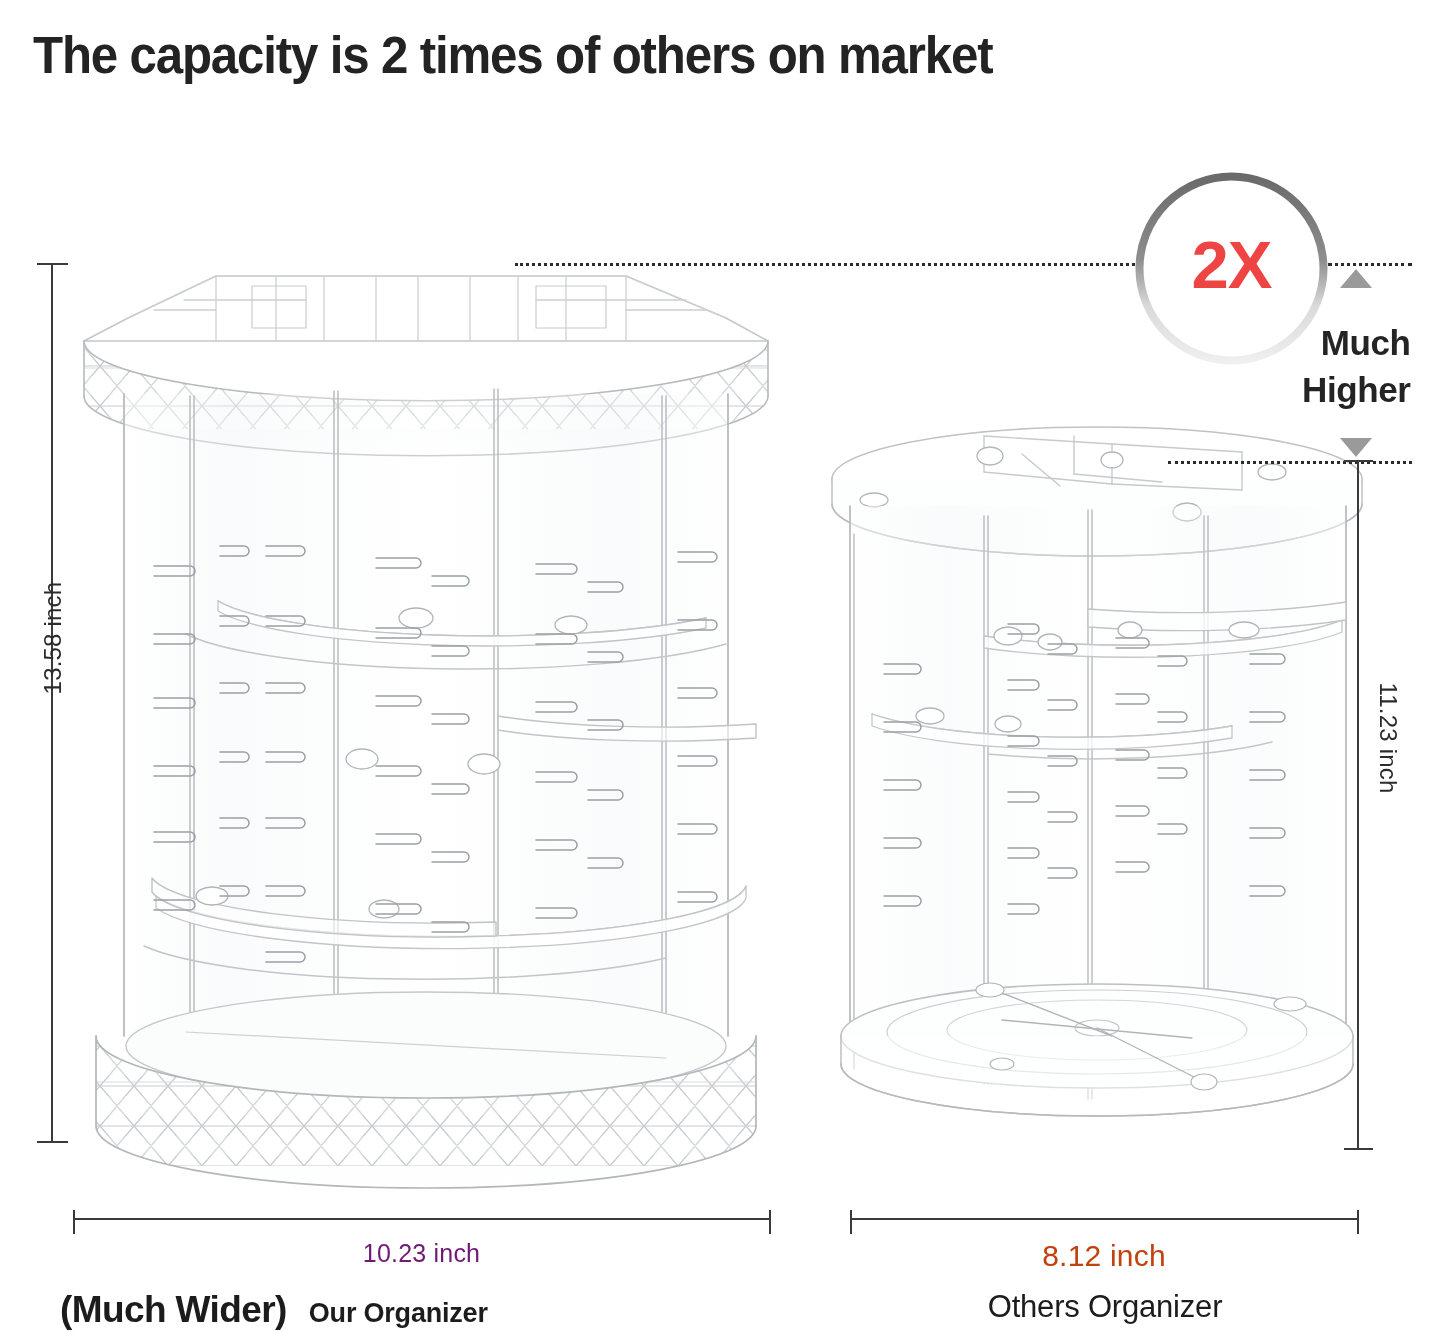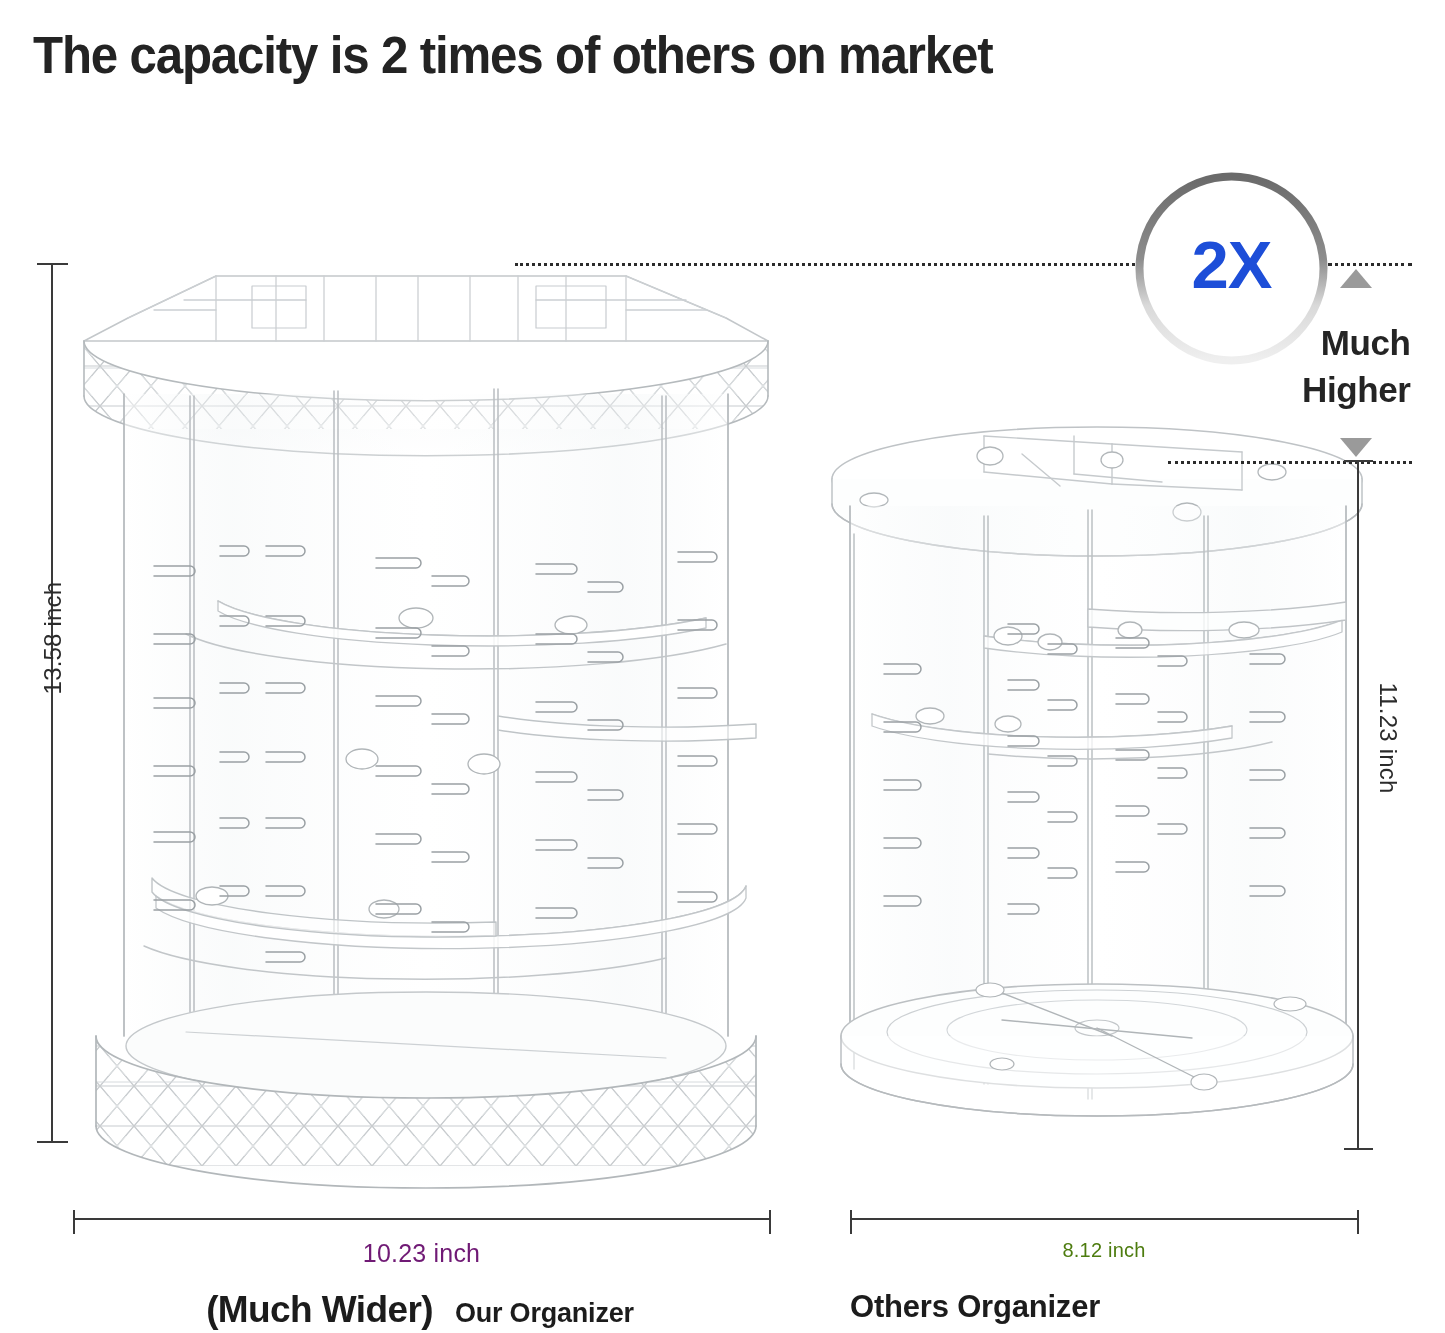--- a/index.html
+++ b/index.html
@@ -25,21 +25,21 @@
   }
 
   
   #badge-2x{
     position:absolute;left:1133px;top:146px;width:197px;height:197px;
   }
   #badge-2x .ring{position:absolute;inset:0;}
   #badge-2x .label{
     position:absolute;left:0;top:0;width:197px;height:197px;
     display:flex;align-items:center;justify-content:center;
-    font-size:67px;font-weight:bold;color:#1d4ed8;
+    font-size:67px;font-weight:bold;color:#ef4444;
     letter-spacing:-1px;
     transform:translateY(-4px);
   }
 
   
   #much-higher{
     position:absolute;left:1302px;top:295px;
     font-size:35px;line-height:47px;
     font-weight:bold;color:#242424;
     text-align:right;
@@ -101,34 +101,34 @@
   #dimh-left-label{
     position:absolute;left:73px;top:1215px;width:697px;
     text-align:center;font-size:25px;color:#701a75;letter-spacing:0.2px;
   }
 
   #dimh-right{left:850px;top:1194px;width:508px;}
   #dimh-right-t1{left:850px;top:1186px;height:24px;}
   #dimh-right-t2{left:1357px;top:1186px;height:24px;}
   #dimh-right-label{
     position:absolute;left:850px;top:1215px;width:508px;
-    text-align:center;font-size:20px;color:#4d7c0f;letter-spacing:0.2px;
+    text-align:center;font-size:30px;color:#c2410c;letter-spacing:0.2px;
   }
 
   
   #caption-left{
     position:absolute;left:60px;top:1265px;width:720px;
-    display:flex;align-items:baseline;justify-content:center;gap:22px;
+    display:flex;align-items:baseline;justify-content:flex-start;gap:22px;
     white-space:nowrap;
   }
   #caption-left .big{font-size:37px;font-weight:bold;color:#1c1c1c;letter-spacing:-0.6px;}
   #caption-left .small{font-size:27px;font-weight:bold;color:#1c1c1c;letter-spacing:-0.2px;}
   #caption-right{
     position:absolute;left:850px;top:1265px;width:510px;
-    font-size:31px;font-weight:bold;color:#1c1c1c;
+    text-align:center;font-size:31px;font-weight:normal;color:#1c1c1c;
     letter-spacing:-0.2px;white-space:nowrap;
   }
 
   
   #product-left{position:absolute;left:66px;top:222px;width:720px;height:960px;}
   #product-right{position:absolute;left:812px;top:400px;width:570px;height:760px;}
 </style>
 </head>
 <body>
 

